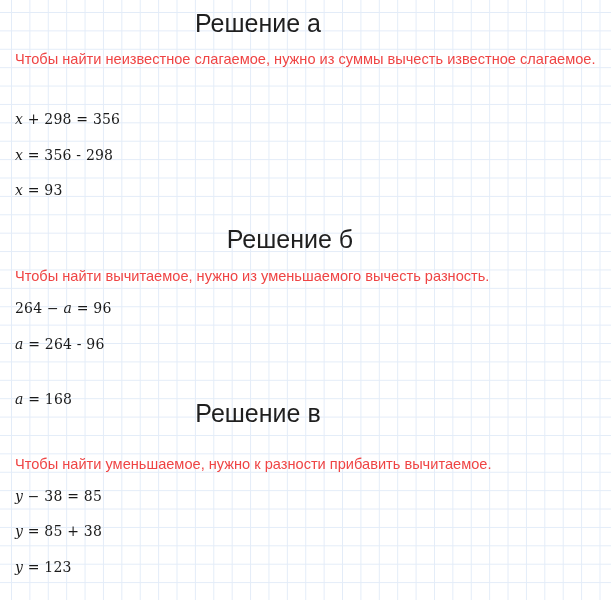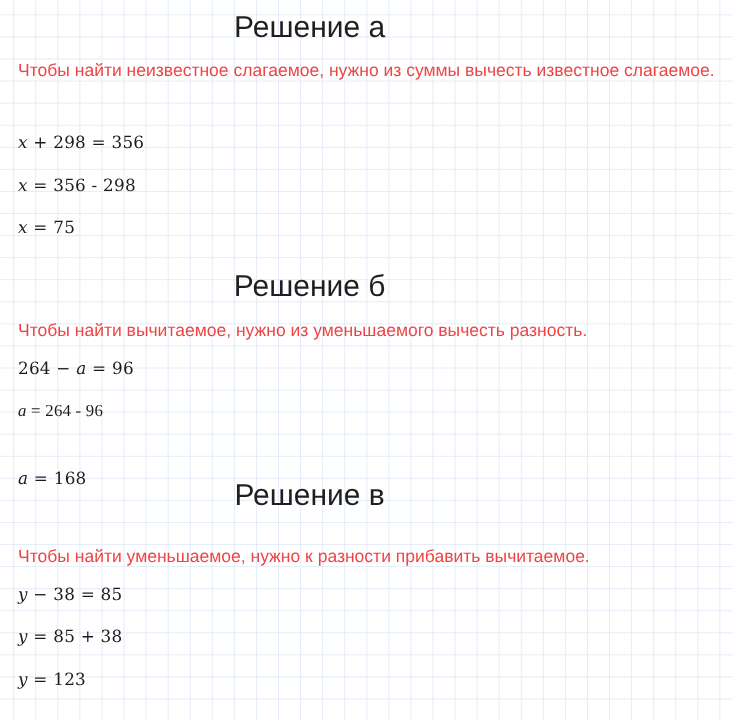--- a/index.html
+++ b/index.html
@@ -40,29 +40,29 @@
 
   <h2 class="heading" style="top:8px;">Решение а</h2>
   <p class="para" style="top:46px;">Чтобы найти неизвестное слагаемое, нужно из суммы вычесть известное слагаемое.</p>
   <div class="eq" style="top:108px;">
     <span class="v">x</span><span> + 298 = 356</span>
   </div>
   <div class="eq" style="top:144px;">
     <span class="v">x</span><span> = 356 - 298</span>
   </div>
   <div class="eq" style="top:179px;">
-    <span class="v">x</span><span> = 75</span>
+    <span class="v">x</span><span> = 93</span>
   </div>
 
-  <h2 class="heading" style="top:224px;">Решение б</h2>
+  <h2 class="heading" style="top:224px;padding-left:32px;">Решение б</h2>
   <p class="para" style="top:263px;">Чтобы найти вычитаемое, нужно из уменьшаемого вычесть разность.</p>
   <div class="eq" style="top:297px;">
     <span>264 − </span><span class="v">a</span><span> = 96</span>
   </div>
-  <div class="eq" style="top:333px;font-family:Liberation Serif, serif;">
+  <div class="eq" style="top:333px;">
     <span class="v">a</span><span> = 264 - 96</span>
   </div>
   <div class="eq" style="top:388px;">
     <span class="v">a</span><span> = 168</span>
   </div>
 
   <h2 class="heading" style="top:398px;text-align:center;">Решение в</h2>
   <p class="para" style="top:451px;">Чтобы найти уменьшаемое, нужно к разности прибавить вычитаемое.</p>
   <div class="eq" style="top:485px;">
     <span class="v">y</span><span> − 38 = 85</span>

